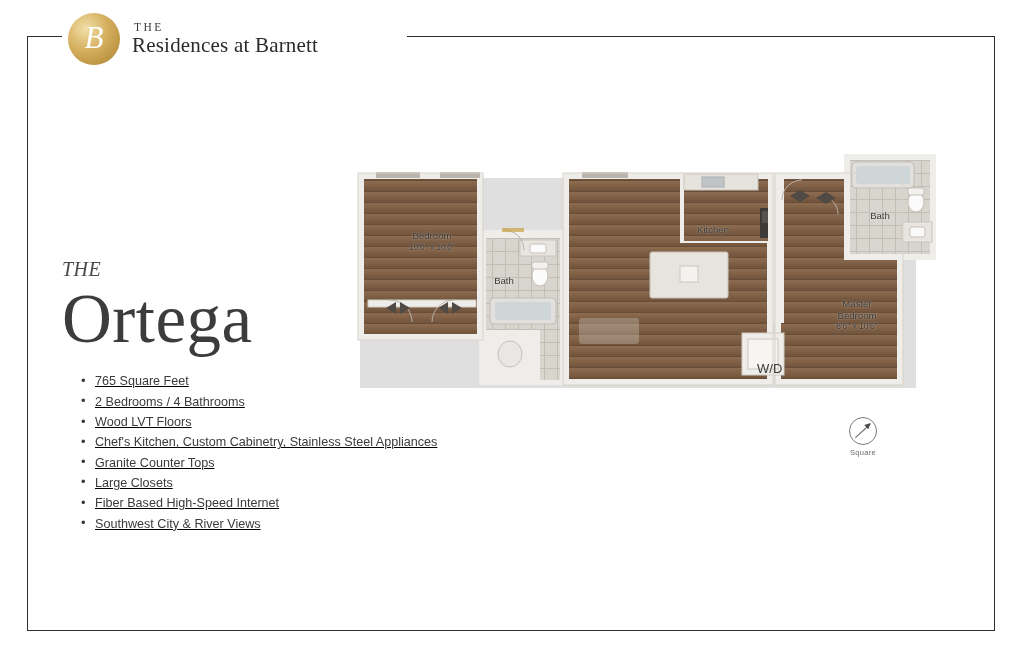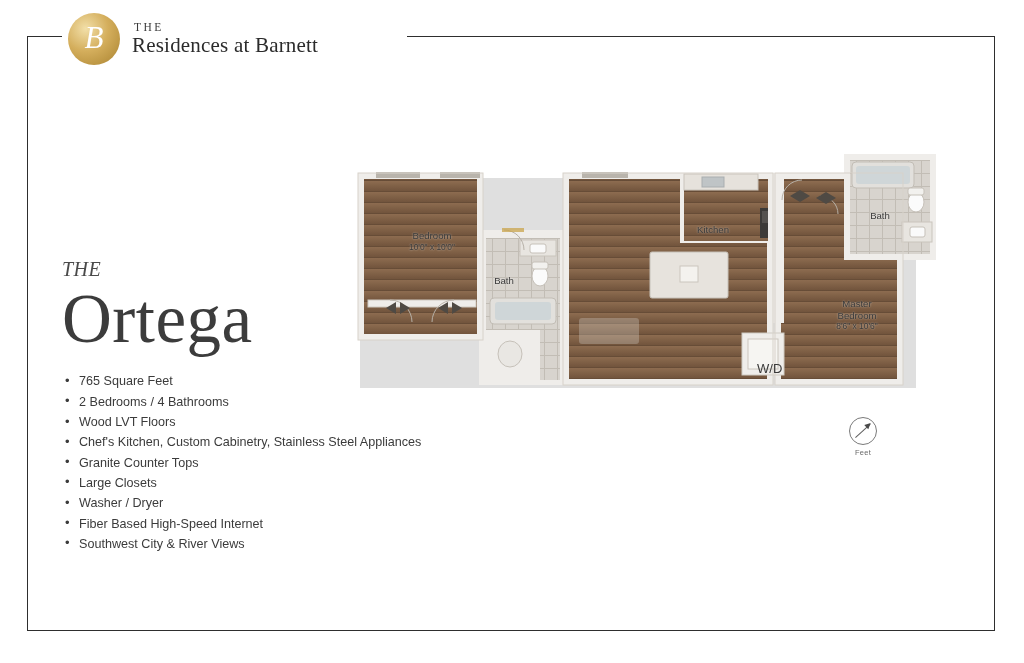--- a/index.html
+++ b/index.html
@@ -99,22 +99,23 @@
   #unit-name {
     font-family: "Liberation Serif", serif;
     font-size: 69px;
     color: #3c3c3c;
     line-height: 1.05;
     letter-spacing: 0.5px;
     margin-bottom: 16px;
   }
   #feature-list {
     list-style: none;
-    margin: 0;
+    margin: 16px;
     padding: 0;
+    text-decoration: underline;
   }
   #feature-list li {
     position: relative;
     padding-left: 17px;
     font-size: 12.6px;
     color: #3b3b3b;
     line-height: 20.3px;
     white-space: nowrap;
   }
   #feature-list li::before {
@@ -214,21 +215,20 @@
 <div id="unit-block">
   <div id="unit-the">THE</div>
   <div id="unit-name">Ortega</div>
   <ul id="feature-list">
     <li>765 Square Feet</li>
     <li>2 Bedrooms / 4 Bathrooms</li>
     <li>Wood LVT Floors</li>
     <li>Chef's Kitchen, Custom Cabinetry, Stainless Steel Appliances</li>
     <li>Granite Counter Tops</li>
     <li>Large Closets</li>
-    <li>Washer / Dryer</li>
     <li>Fiber Based High-Speed Internet</li>
     <li>Southwest City &amp; River Views</li>
   </ul>
 </div>
 
 <div id="floorplan">
   <svg width="600" height="250" viewBox="0 0 600 250">
     <defs>
       <linearGradient id="woodgrad" x1="0" y1="0" x2="0" y2="1">
         <stop offset="0%" stop-color="#8d6c50"></stop>
@@ -378,14 +378,14 @@
     <div class="dims">8'6" x 10'6"</div>
   </div>
 
   <div class="wd-label" style="left:407px; top:213px;">W/D</div>
 </div>
 
 <div id="compass">
   <div class="dial">
     <div class="needle"></div>
   </div>
-  <div class="label">Feet</div>
+  <div class="label">Square</div>
 </div>
 
 </body></html>

